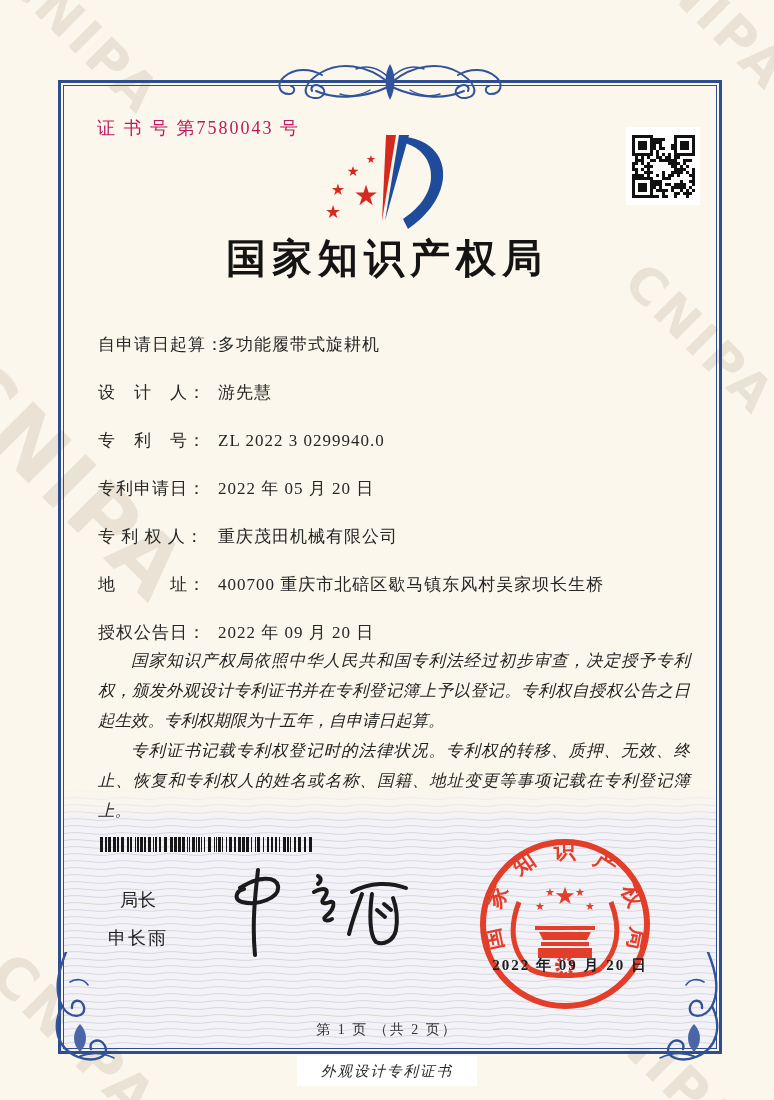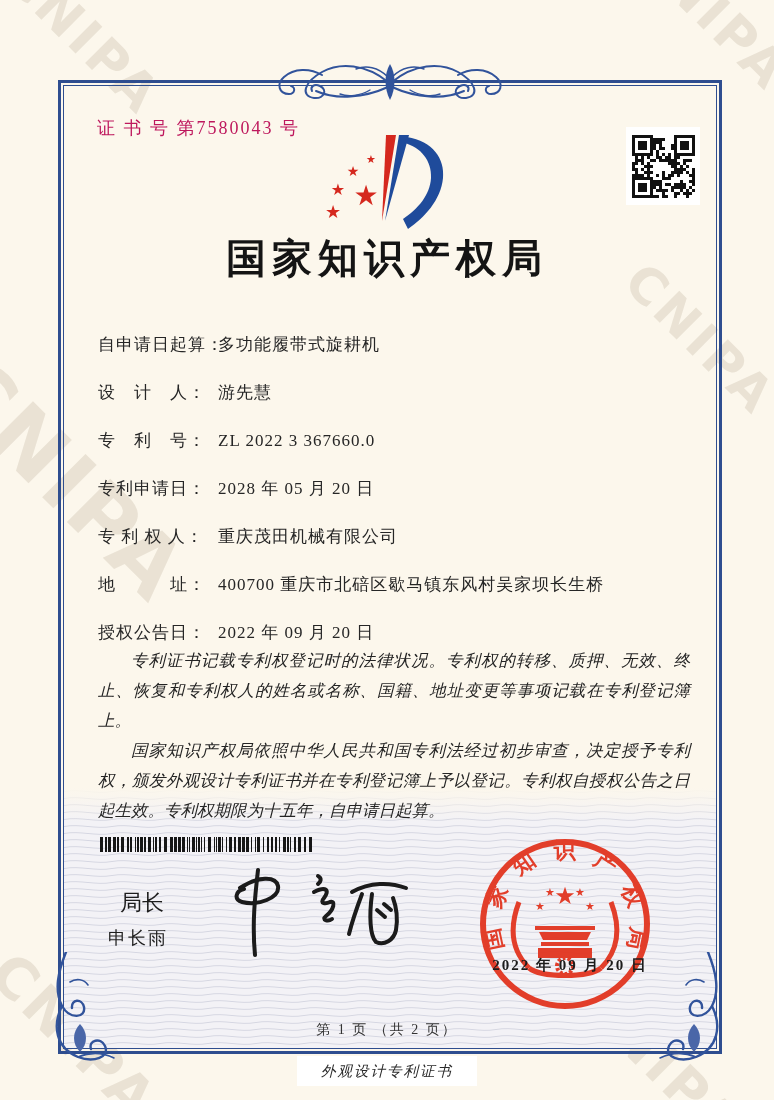--- a/index.html
+++ b/index.html
@@ -35,21 +35,21 @@
   .paras p{margin:0;text-indent:2em;text-align:justify;}
   
   .panel{position:absolute;left:64px;top:788px;width:652px;height:260px;background:#f3f2f6;}
   .panel svg{position:absolute;left:0;top:0;}
   .panel .fade{position:absolute;left:0;top:0;width:100%;height:34px;
       background:linear-gradient(#fcf7ec,rgba(252,247,236,0));}
   
   .barcode{position:absolute;left:100px;top:837px;width:212px;height:15px;display:flex;background:#fff0;}
   .barcode i{display:block;height:100%;}
   
-  .signer-title{position:absolute;left:120px;top:888px;font-size:22px;
+  .signer-title{position:absolute;left:120px;top:888px;font-size:18px;
       font-family:"Liberation Sans","DejaVu Sans",sans-serif;color:#1d1d1d;}
   .signer-name{position:absolute;left:108px;top:926px;font-size:18px;
       font-family:"Liberation Sans","DejaVu Sans",sans-serif;color:#1d1d1d;letter-spacing:2px;}
   .sig{position:absolute;left:222px;top:858px;}
   
   .seal{position:absolute;left:477px;top:836px;opacity:.95;}
   .seal-date{position:absolute;left:488px;top:956px;width:164px;text-align:center;
       font-size:15px;color:#1c1c1c;letter-spacing:2px;font-weight:bold;}
   
   .pageinfo{position:absolute;left:58px;width:658px;top:1021px;text-align:center;
@@ -579,38 +579,38 @@
 
 <div class="title">国家知识产权局</div>
 
 <div class="frow" style="top:333px;">
   <span class="flabel">自申请日起算：</span><span class="fvalue">多功能履带式旋耕机</span>
 </div>
 <div class="frow" style="top:381px;">
   <span class="flabel">设　计　人：</span><span class="fvalue">游先慧</span>
 </div>
 <div class="frow" style="top:429px;">
-  <span class="flabel">专　利　号：</span><span class="fvalue">ZL 2022 3 367660.0</span>
+  <span class="flabel">专　利　号：</span><span class="fvalue">ZL 2022 3 0299940.0</span>
 </div>
 <div class="frow" style="top:477px;">
-  <span class="flabel">专利申请日：</span><span class="fvalue">2028 年 05 月 20 日</span>
+  <span class="flabel">专利申请日：</span><span class="fvalue">2022 年 05 月 20 日</span>
 </div>
 <div class="frow" style="top:525px;">
   <span class="flabel">专 利 权 人：</span><span class="fvalue">重庆茂田机械有限公司</span>
 </div>
 <div class="frow" style="top:573px;">
   <span class="flabel">地　　　址：</span><span class="fvalue">400700 重庆市北碚区歇马镇东风村吴家坝长生桥</span>
 </div>
 <div class="frow" style="top:621px;">
   <span class="flabel">授权公告日：</span><span class="fvalue">2022 年 09 月 20 日</span>
 </div>
 
 <div class="paras">
+  <p>国家知识产权局依照中华人民共和国专利法经过初步审查，决定授予专利权，颁发外观设计专利证书并在专利登记簿上予以登记。专利权自授权公告之日起生效。专利权期限为十五年，自申请日起算。</p>
   <p>专利证书记载专利权登记时的法律状况。专利权的转移、质押、无效、终止、恢复和专利权人的姓名或名称、国籍、地址变更等事项记载在专利登记簿上。</p>
-  <p>国家知识产权局依照中华人民共和国专利法经过初步审查，决定授予专利权，颁发外观设计专利证书并在专利登记簿上予以登记。专利权自授权公告之日起生效。专利权期限为十五年，自申请日起算。</p>
 </div>
 
 <div class="barcode" id="barcode">
     <i style="width: 3px; background: rgb(22, 22, 22);"></i>
     <i style="width: 2px; background: transparent;"></i>
     <i style="width: 2px; background: rgb(22, 22, 22);"></i>
     <i style="width: 1px; background: transparent;"></i>
     <i style="width: 3px; background: rgb(22, 22, 22);"></i>
     <i style="width: 2px; background: transparent;"></i>
     <i style="width: 3px; background: rgb(22, 22, 22);"></i>

